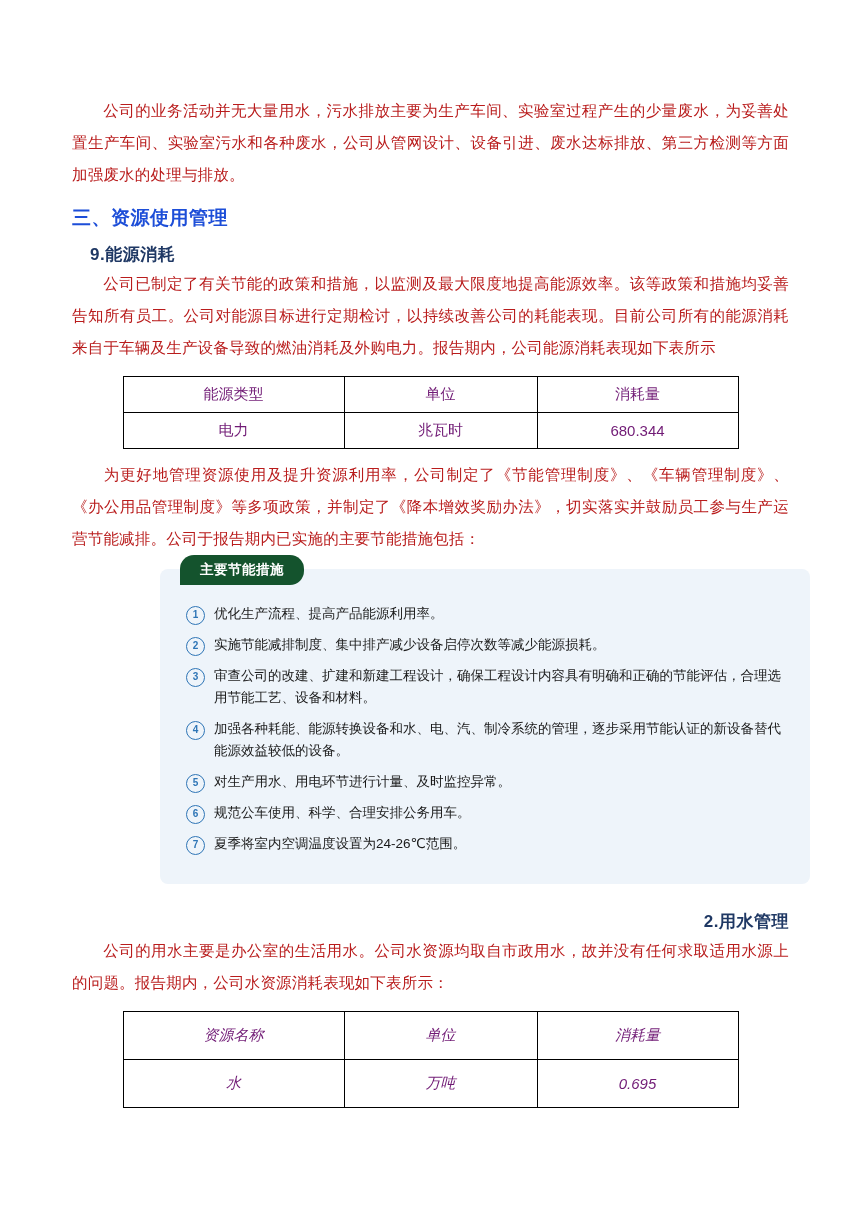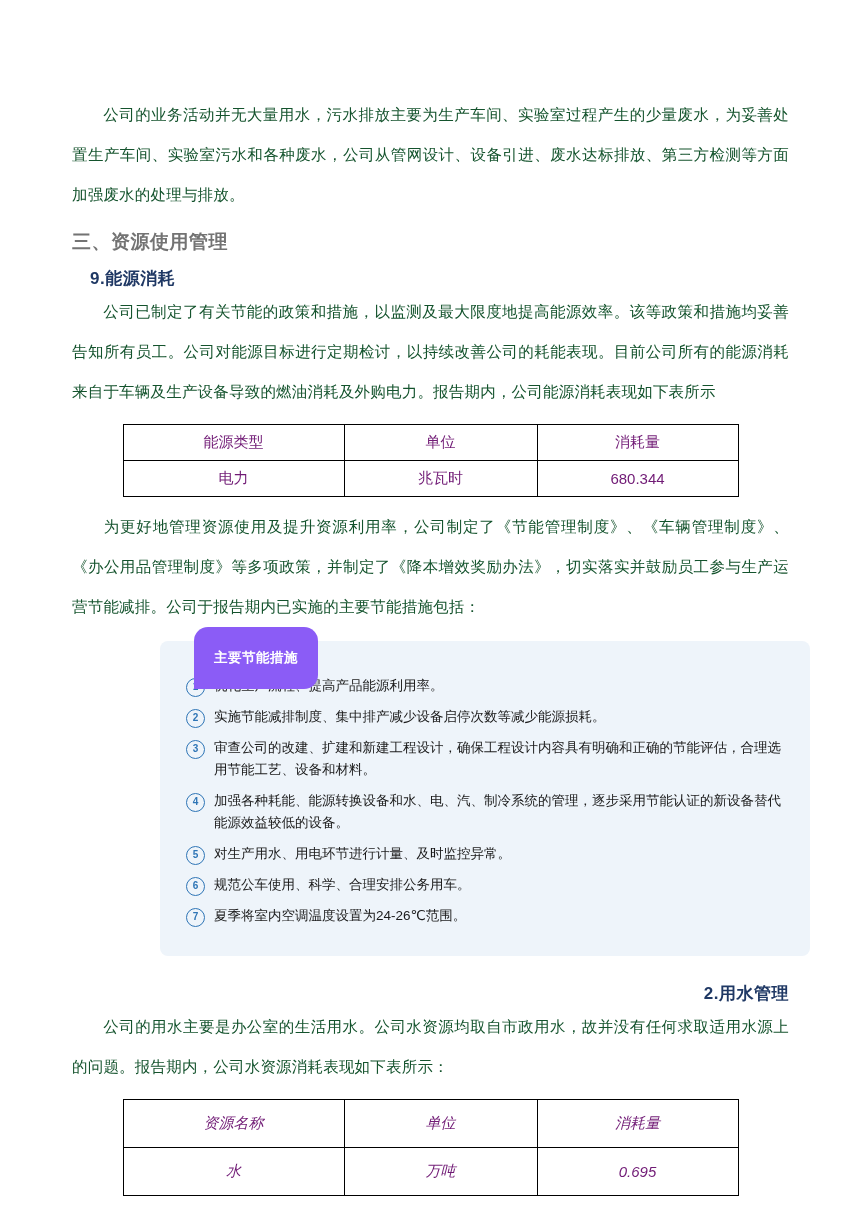--- a/index.html
+++ b/index.html
@@ -17,34 +17,34 @@
   .page {
     position: relative;
     width: 861px;
     height: 1217px;
     box-sizing: border-box;
     padding: 95px 72px 60px 72px;
   }
   p.body-text {
     margin: 0 0 0 0;
     font-size: 15.5px;
-    line-height: 40px;
+    line-height: 32px;
     text-align: justify;
-    color: #14532d;
+    color: #b91c1c;
     letter-spacing: 0.2px;
   }
   p.body-text .indent {
     display: inline-block;
     width: 2em;
   }
   h2.section-heading {
     margin: 14px 0 4px 0;
     font-size: 19px;
     font-weight: bold;
-    color: #737373;
+    color: #1d4ed8;
     letter-spacing: 0.5px;
   }
   h3.sub-heading {
     margin: 12px 0 2px 18px;
     font-size: 17px;
     font-weight: bold;
     color: #1f3864;
     letter-spacing: 0.5px;
   }
   .para-block {
@@ -82,26 +82,26 @@
     margin: 14px 0 0 88px;
     width: 650px;
     background: #eef4fa;
     border-radius: 8px;
     padding: 34px 26px 20px 26px;
     box-sizing: border-box;
   }
   .measures-tag {
     position: absolute;
     top: -14px;
-    left: 34px;
-    background: #8b5cf6;
+    left: 20px;
+    background: #14532d;
     color: #ffffff;
     font-size: 13.5px;
     font-weight: bold;
-    padding: 22px 20px;
+    padding: 6px 20px;
     border-radius: 14px 14px 14px 0;
     letter-spacing: 0.5px;
   }
   ul.measures-list {
     list-style: none;
     margin: 0;
     padding: 0;
   }
   ul.measures-list li {
     display: flex;

